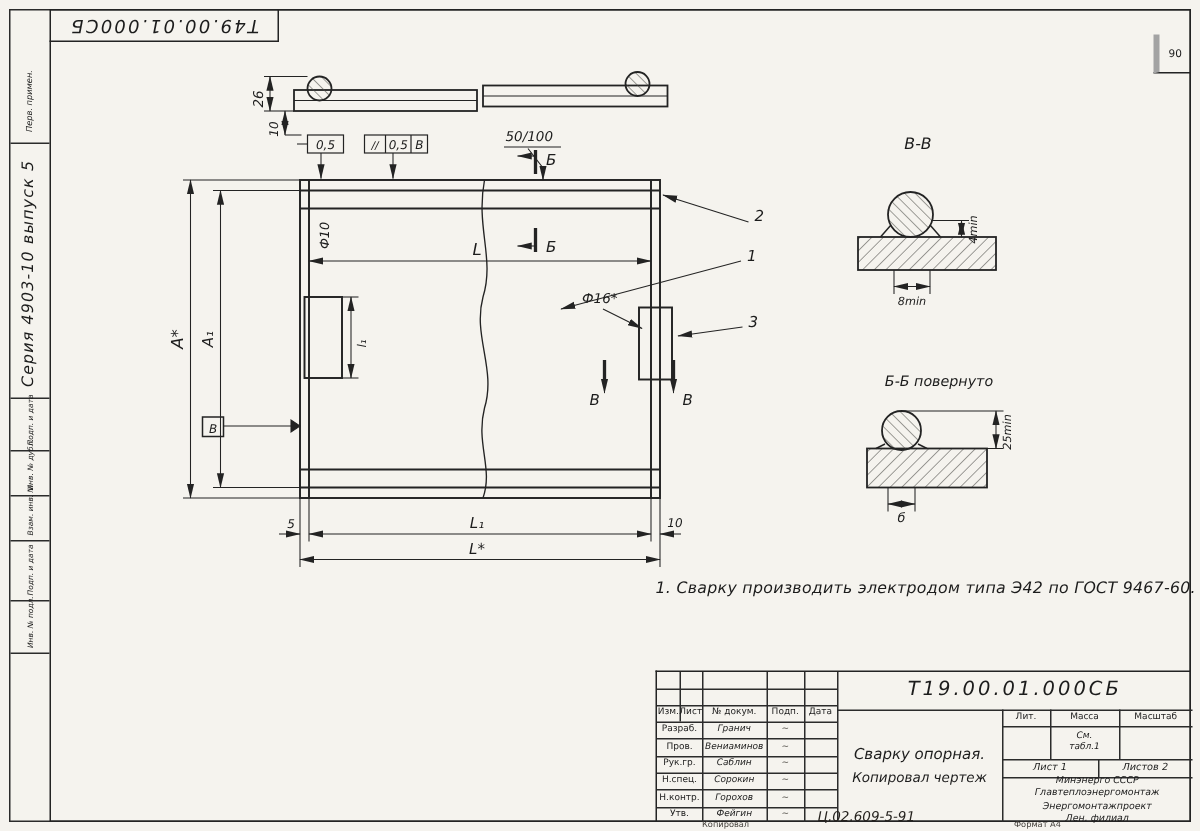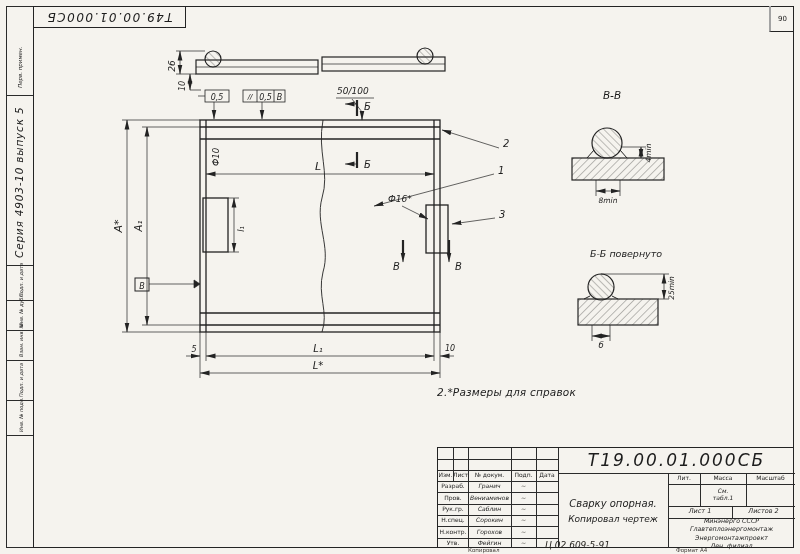--- a/index.html
+++ b/index.html
@@ -4,21 +4,21 @@
 <style>
   *{box-sizing:border-box}
   body{margin:0;background:#9a9a96}
   .page{position:relative;width:800px;height:554px;background:#f5f3ee;font-family:"DejaVu Sans",sans-serif;color:#1c1c1c;overflow:hidden}
   .outer{position:absolute;inset:6px;border:1.2px solid #2b2b2b}
   .frame{position:absolute;left:33px;top:6px;right:6px;bottom:6px;border:1.7px solid #232323}
   .vt{position:absolute;transform:rotate(-90deg);transform-origin:0 0;white-space:nowrap;font-style:italic}
   .sline{position:absolute;left:7px;width:26px;height:0;border-top:1px solid #2b2b2b}
   .corner-code{position:absolute;left:33px;top:6px;width:153px;height:22px;border-right:1.3px solid #232323;border-bottom:1.3px solid #232323;display:flex;align-items:center;justify-content:center}
   .corner-code span{transform:rotate(180deg);font-style:italic;font-size:12px;letter-spacing:1.5px}
-  .sheet-num{position:absolute;left:769px;top:6px;width:25px;height:26px;border-left:2px solid #a3a3a3;border-bottom:1px solid #232323;font-size:7px;display:flex;align-items:center;justify-content:center}
+  .sheet-num{position:absolute;left:769px;top:23px;width:25px;height:26px;border-left:4px solid #a3a3a3;border-bottom:1px solid #232323;font-size:7px;display:flex;align-items:center;justify-content:center}
   svg.draw{position:absolute;left:0;top:0}
   svg.draw text{font-family:"DejaVu Sans",sans-serif;font-style:italic;fill:#1c1c1c}
   .notes{position:absolute;left:437px;top:384px;font-style:italic;font-size:10.5px;line-height:1.55;letter-spacing:.2px}
   .tb{position:absolute;left:437px;top:447px;width:357px;height:101px;border-top:1.7px solid #232323;border-left:1.7px solid #232323;font-size:6px}
   .tb .v{position:absolute;width:1px;background:#2b2b2b;top:0;bottom:0}
   .tb .h{position:absolute;height:1px;background:#2b2b2b}
   .tb .c{position:absolute;display:flex;align-items:center;justify-content:center;text-align:center;line-height:1.15}
   .it{font-style:italic}
   .footer{position:absolute;font-size:5.5px;color:#44413c}
   .hand{position:absolute;font-style:italic;font-size:9px;color:#26231f}
@@ -205,21 +205,21 @@
       <line x1="592" y1="325" x2="592" y2="341"></line>
       <line x1="610" y1="325" x2="610" y2="341"></line>
       <line x1="592" y1="336" x2="610" y2="336" marker-start="url(#arr)" marker-end="url(#arr)"></line>
     </g>
     <text x="626" y="257" font-size="9.5" text-anchor="middle">Б-Б повернуто</text>
     <text x="674" y="288" font-size="7.5" text-anchor="middle" transform="rotate(-90 674 288)">25min</text>
     <text x="601" y="348" font-size="8.5" text-anchor="middle">б</text>
   </svg>
 
   <div class="notes">
-    <div>2.*Размеры для  справок</div>
+    <div>1. Сварку  производить  электродом  типа Э42 по ГОСТ 9467-60.</div>
   </div>
 
   <div class="tb">
     <div class="v" style="left:120px"></div>
     <div class="v" style="left:15px;bottom:auto;height:33px"></div>
     <div class="v" style="left:30px"></div>
     <div class="v" style="left:73px"></div>
     <div class="v" style="left:98px"></div>
     <div class="v" style="left:230px;top:25px"></div>
     <div class="v" style="left:262px;top:25px;bottom:auto;height:33px"></div>
@@ -231,21 +231,21 @@
     <div class="h" style="top:44px;left:0;width:120px"></div>
     <div class="h" style="top:56px;left:0;width:120px"></div>
     <div class="h" style="top:67px;left:0;width:120px"></div>
     <div class="h" style="top:78px;left:0;width:120px"></div>
     <div class="h" style="top:90px;left:0;width:120px"></div>
     <div class="h" style="top:25px;left:120px;width:237px"></div>
     <div class="h" style="top:36px;left:230px;width:127px"></div>
     <div class="h" style="top:58px;left:230px;width:127px"></div>
     <div class="h" style="top:70px;left:230px;width:127px"></div>
 
-    <div class="c it" style="left:120px;top:0;width:237px;height:25px;font-size:17px;letter-spacing:2px">Т19.00.01.000СБ</div>
+    <div class="c it" style="left:120px;top:0;width:237px;height:25px;font-size:13px;letter-spacing:2px">Т19.00.01.000СБ</div>
 
     <div class="c" style="left:120px;top:25px;width:110px;height:76px;flex-direction:column;gap:5px">
       <div class="it" style="font-size:10px">Сварку опорная.</div>
       <div class="it" style="font-size:9px">Копировал  чертеж</div>
     </div>
 
     <div class="c" style="left:0;top:22px;width:15px;height:11px">Изм.</div>
     <div class="c" style="left:15px;top:22px;width:15px;height:11px">Лист</div>
     <div class="c" style="left:30px;top:22px;width:43px;height:11px">№ докум.</div>
     <div class="c" style="left:73px;top:22px;width:25px;height:11px">Подп.</div>

